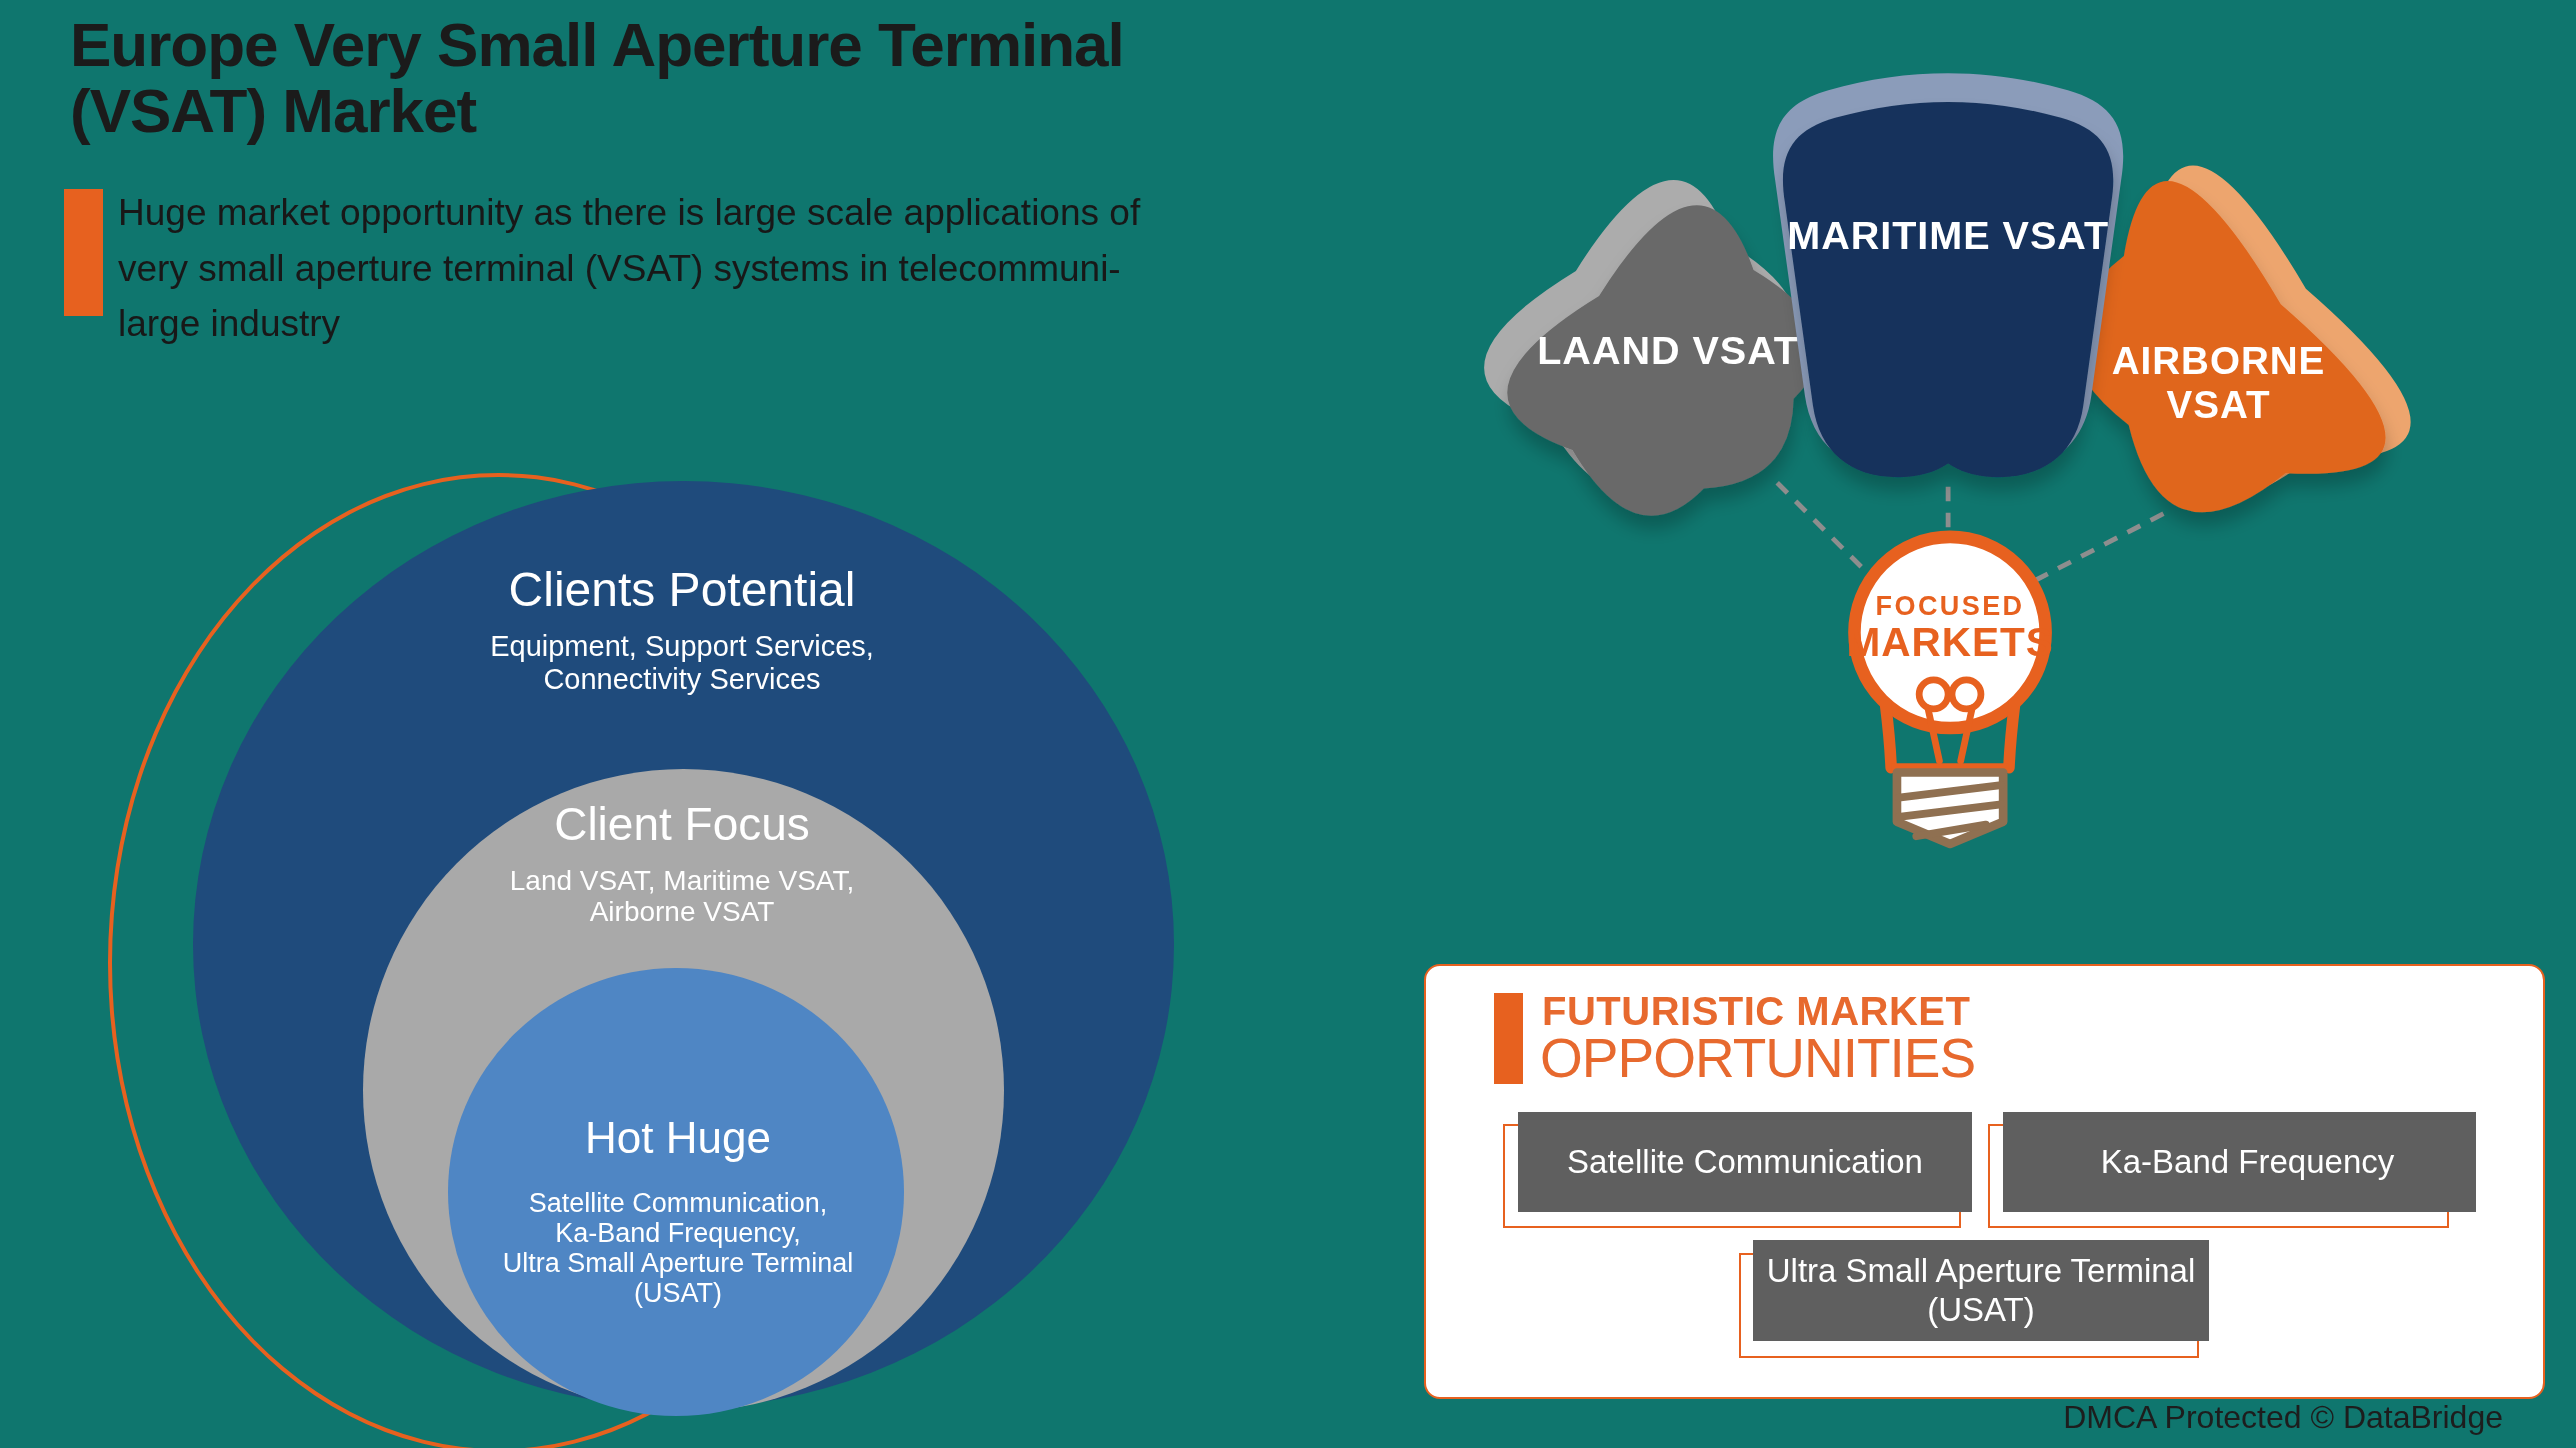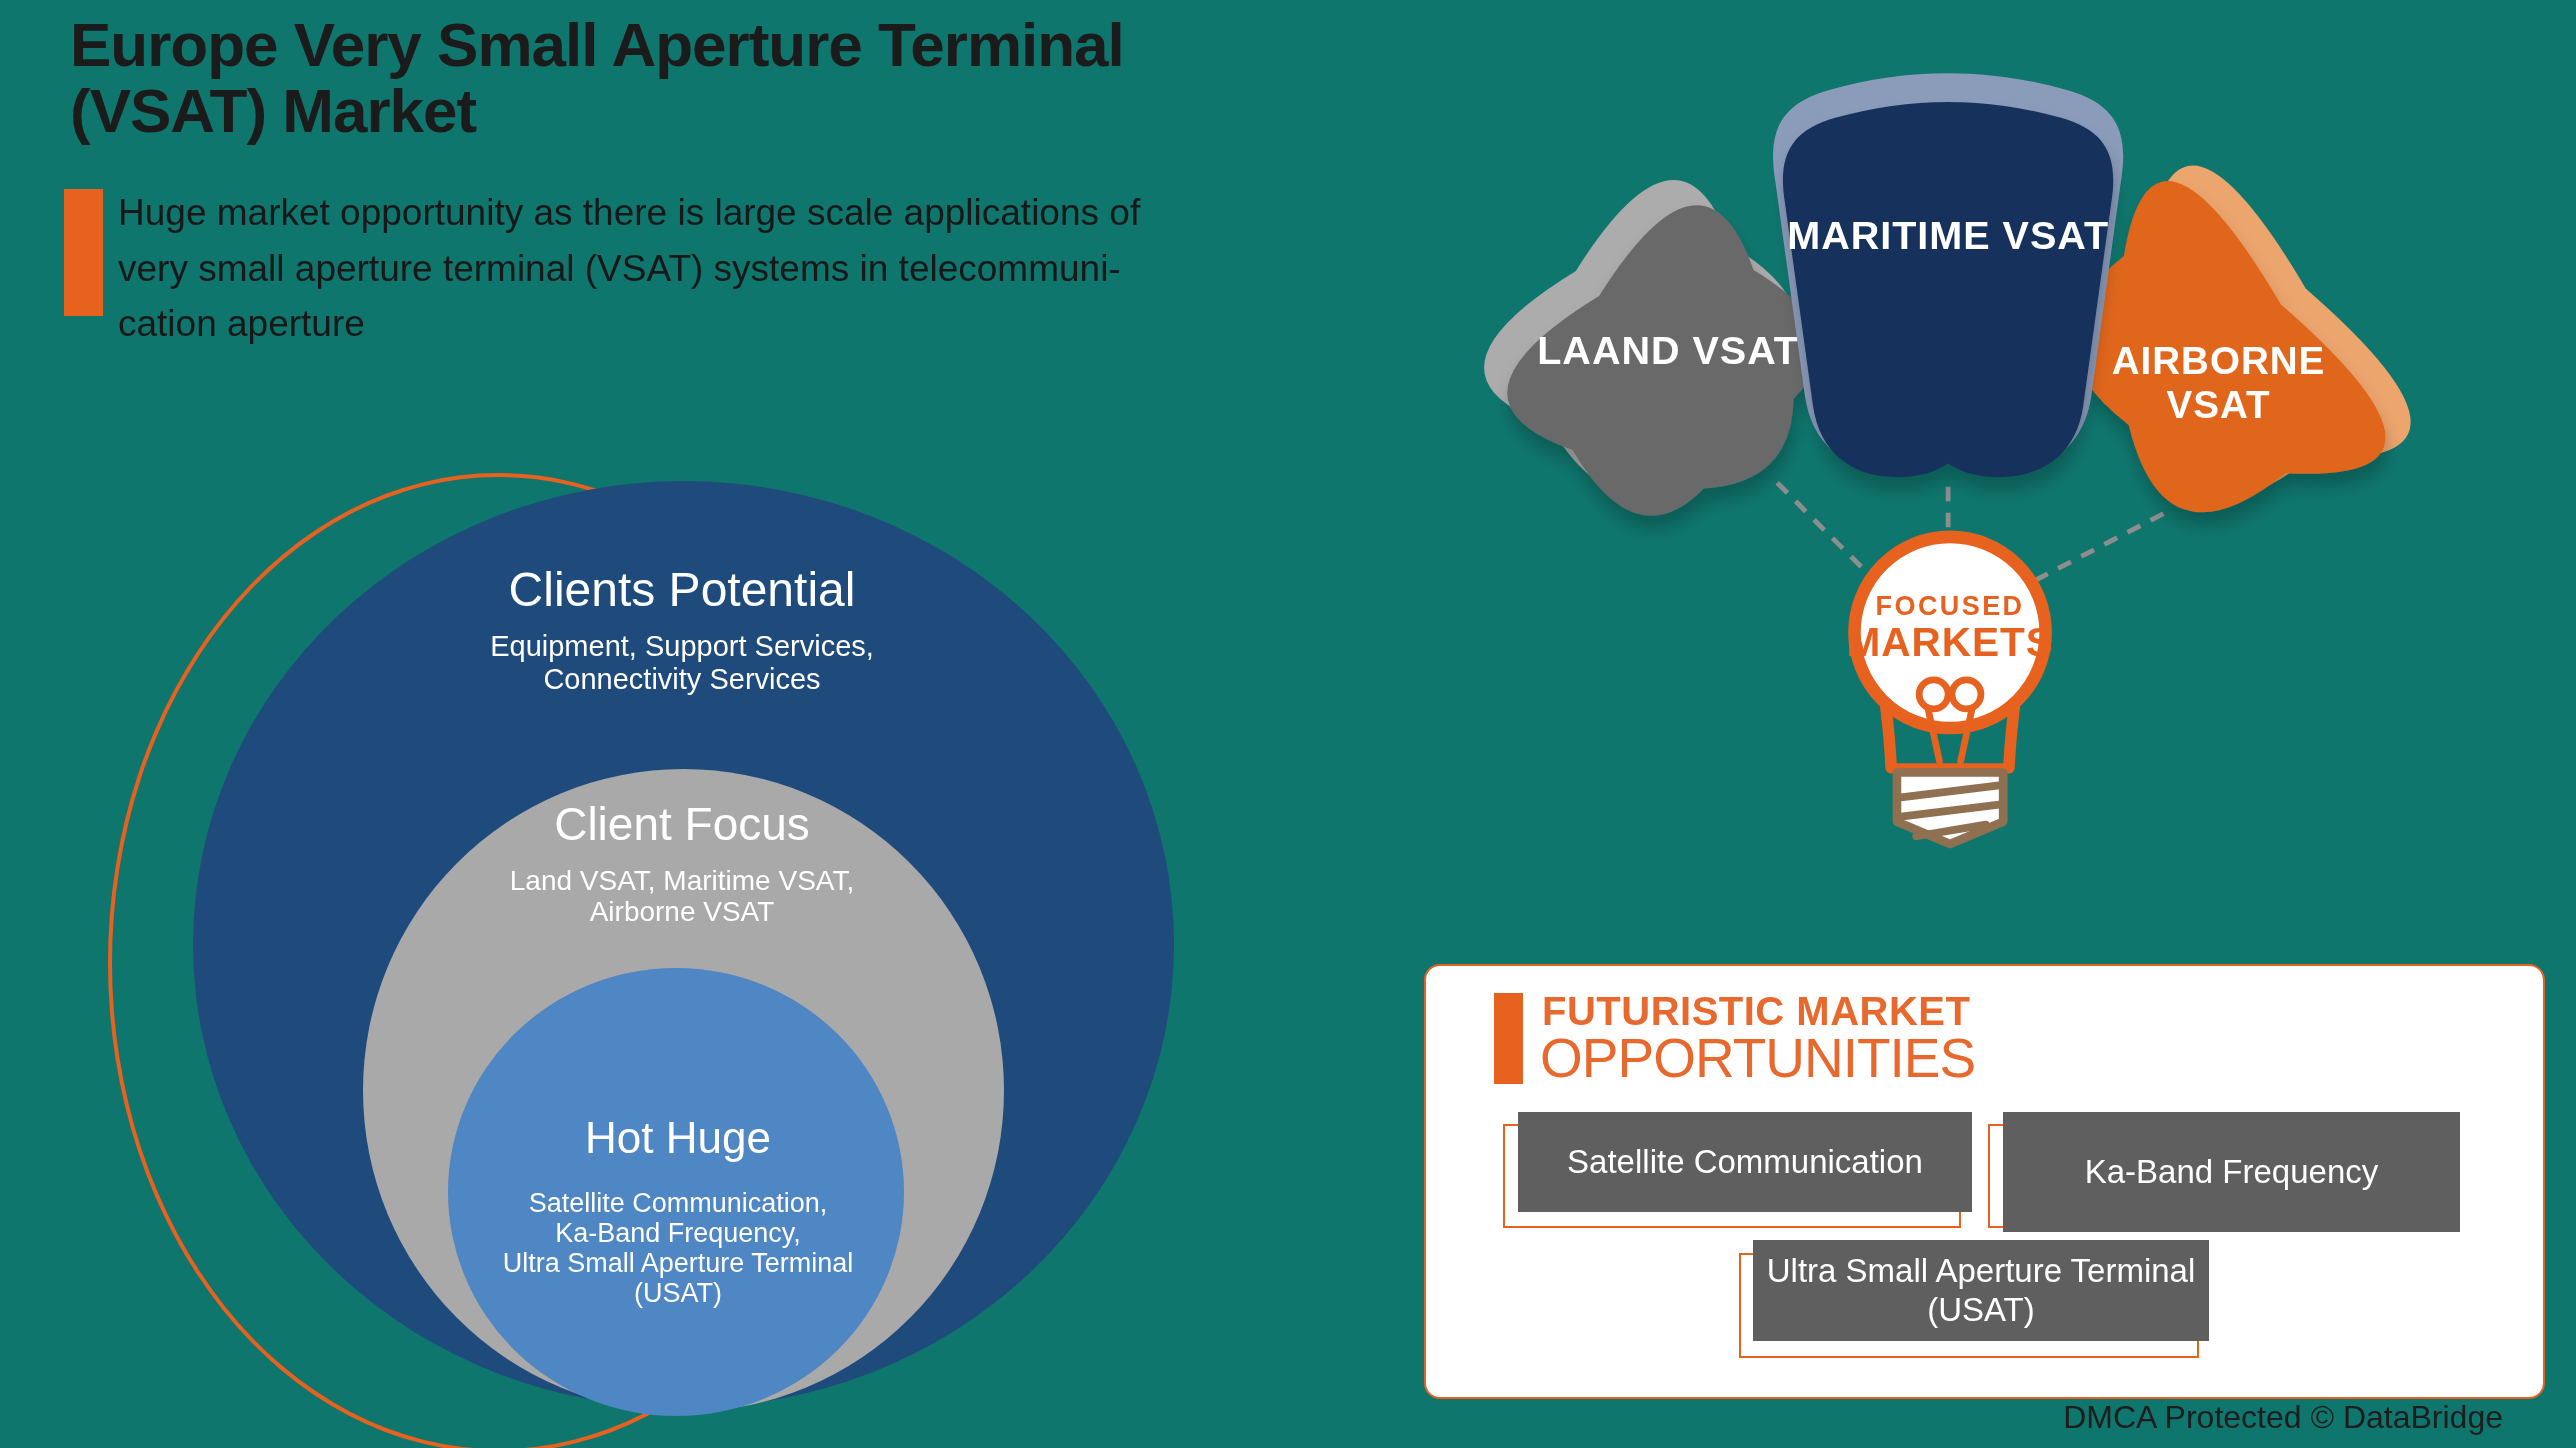--- a/index.html
+++ b/index.html
@@ -53,21 +53,21 @@
 <div id="canvas">
 
   <div class="abs title">
     <div>Europe Very Small Aperture Terminal</div>
     <div>(VSAT) Market</div>
   </div>
   <div class="abs subtitle-bar"></div>
   <div class="abs subtitle">
     <div>Huge market opportunity as there is large scale applications of</div>
     <div>very small aperture terminal (VSAT) systems in telecommuni-</div>
-    <div>cation aperture</div>
+    <div>large industry</div>
   </div>
 
   <div class="ring ring-outline"></div>
   <div class="ring ring-outer"></div>
   <div class="ring ring-middle"></div>
   <div class="ring ring-inner"></div>
 
   <div class="ring-label rl-title-outer">Clients Potential</div>
   <div class="ring-label rl-sub-outer">
     <div>Equipment, Support Services,</div>
@@ -144,21 +144,21 @@
     <div class="abs opp-bar"></div>
     <div class="abs opp-head-1">FUTURISTIC MARKET</div>
     <div class="abs opp-head-2">OPPORTUNITIES</div>
 
     <div class="opp-outline" style="left:77px;top:158px;width:454px;height:100px;"></div>
     <div class="opp-box" style="left:92px;top:146px;width:454px;height:100px;">
       <div>Satellite Communication</div>
     </div>
 
     <div class="opp-outline" style="left:562px;top:158px;width:457px;height:100px;"></div>
-    <div class="opp-box" style="left:577px;top:146px;width:457px;height:120px;">
+    <div class="opp-box" style="left:577px;top:146px;width:457px;height:100px;padding-left:16px;">
       <div>Ka-Band Frequency</div>
     </div>
 
     <div class="opp-outline" style="left:313px;top:287px;width:456px;height:101px;"></div>
     <div class="opp-box" style="left:327px;top:274px;width:456px;height:101px;">
       <div>Ultra Small Aperture Terminal</div>
       <div>(USAT)</div>
     </div>
   </div>
 

